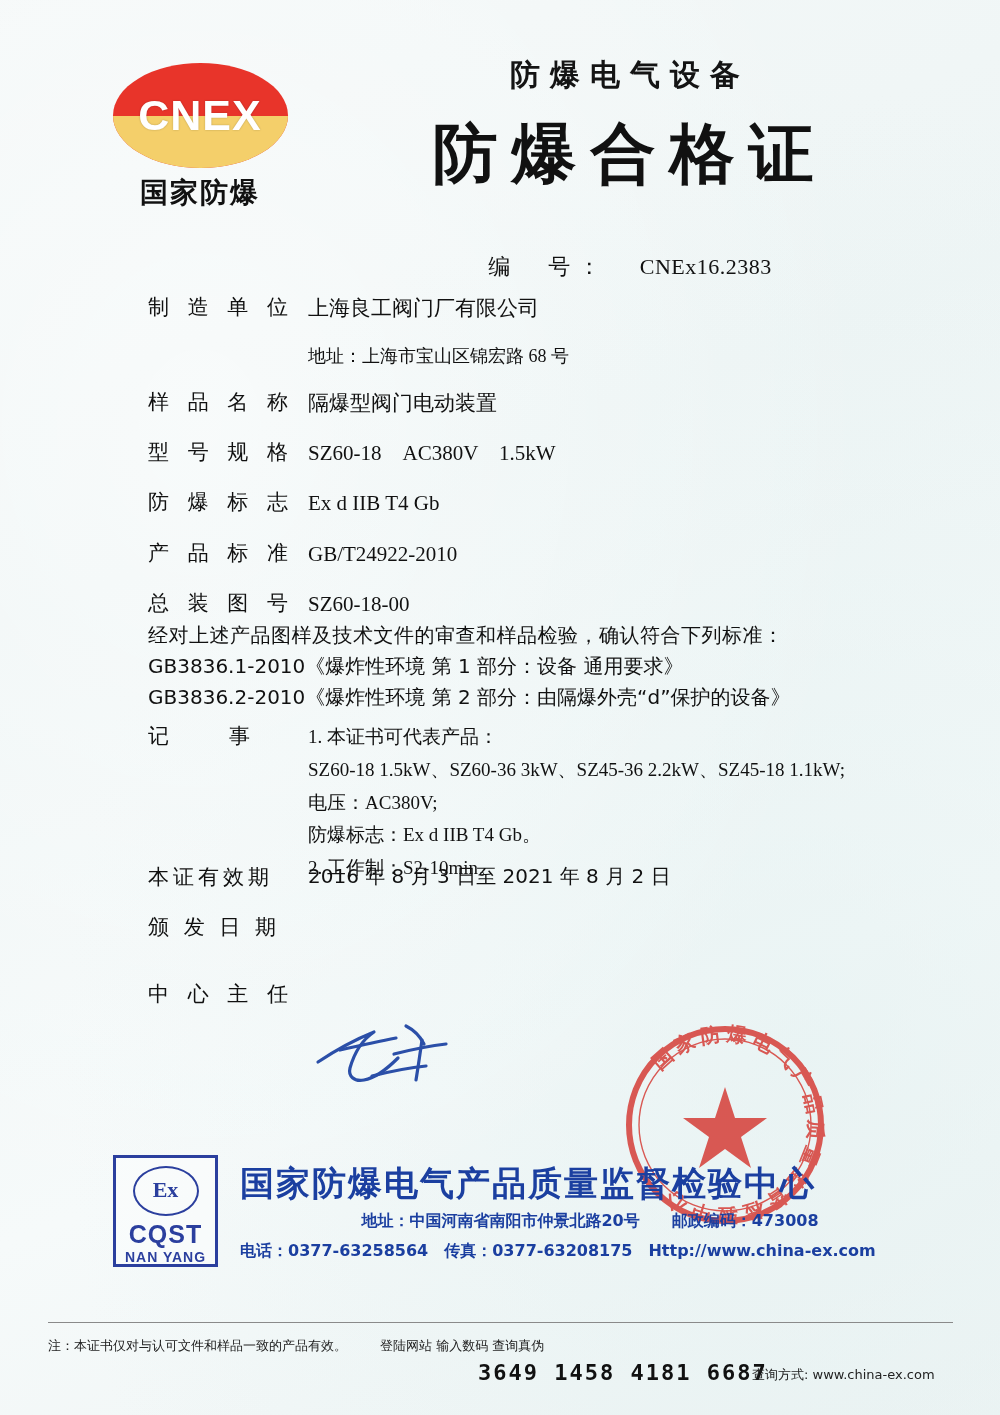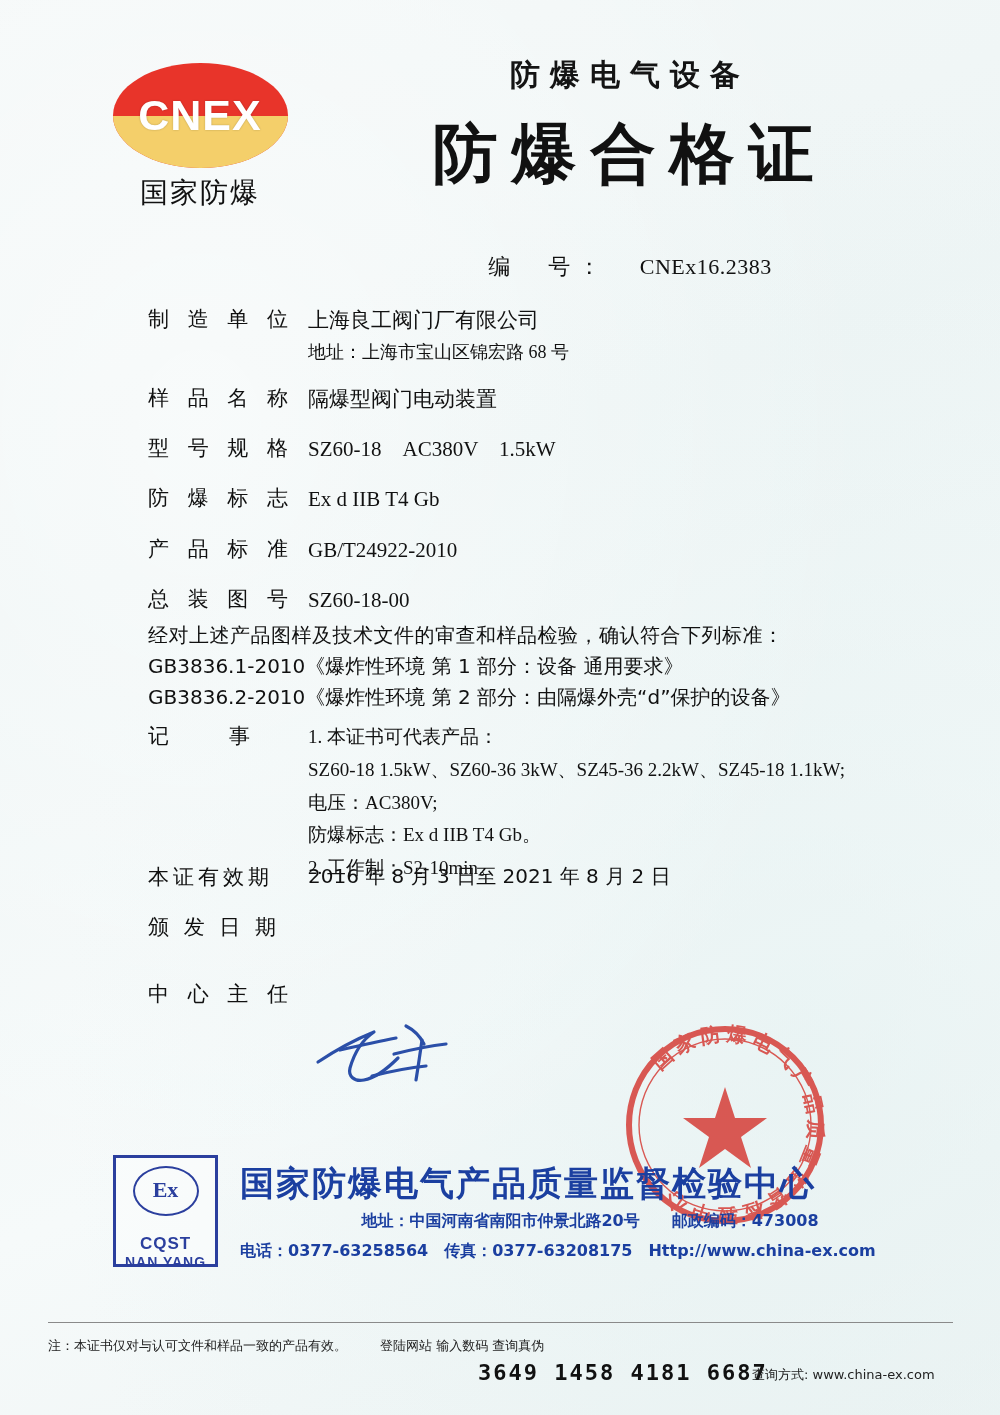--- a/index.html
+++ b/index.html
@@ -71,21 +71,21 @@
     font-family: "Liberation Sans", sans-serif;
     font-weight: bold;
     font-size: 43px;
     letter-spacing: 1px;
     color: #ffffff;
     text-shadow: 0 0 2px rgba(0,0,0,.25);
   }
   .logo-caption {
     margin-top: 6px;
     font-family: "DejaVu Sans", "Liberation Sans", sans-serif;
-    font-weight: normal;
+    font-weight: bold;
     font-size: 28px;
     color: #111;
     letter-spacing: 2px;
   }
   .title-block {
     position: absolute;
     left: 300px;
     top: 0;
     width: 660px;
     text-align: center;
@@ -123,21 +123,21 @@
   .cert-no .value {
     margin-left: 26px;
     font-family: "Liberation Serif", serif;
     letter-spacing: 0.5px;
   }
 
   
   .fields {
     position: absolute;
     left: 148px;
-    top: 305px;
+    top: 293px;
     width: 800px;
   }
   .row {
     display: flex;
     align-items: flex-start;
     margin-bottom: 18px;
   }
   .row .lbl {
     width: 160px;
     flex: 0 0 160px;
@@ -149,21 +149,21 @@
   }
   .row .val {
     flex: 1;
     font-size: 21px;
     color: #111;
     line-height: 1.45;
   }
   .row .val .sub {
     font-size: 18px;
     display: block;
-    margin-top: 4px;
+    margin-top: 20px;
   }
   .mono-ish {
     font-family: "Liberation Serif", serif;
   }
 
   .standards {
     position: absolute;
     left: 148px;
     top: 620px;
     width: 810px;
@@ -262,24 +262,24 @@
     border-radius: 50%;
     color: #2b3f9e;
     font-family: "Liberation Serif", serif;
     font-size: 22px;
     line-height: 44px;
     font-weight: bold;
   }
   .ex-badge .cqst {
     color: #2b3f9e;
     font-family: "Liberation Sans", sans-serif;
-    font-size: 17px;
+    font-size: 25px;
     font-weight: bold;
     letter-spacing: 1px;
-    margin-top: 18px;
+    margin-top: 4px;
   }
   .ex-badge .nanyang {
     color: #2b3f9e;
     font-family: "Liberation Sans", sans-serif;
     font-size: 14px;
     font-weight: bold;
     letter-spacing: 1px;
   }
   .org-name {
     position: absolute;

